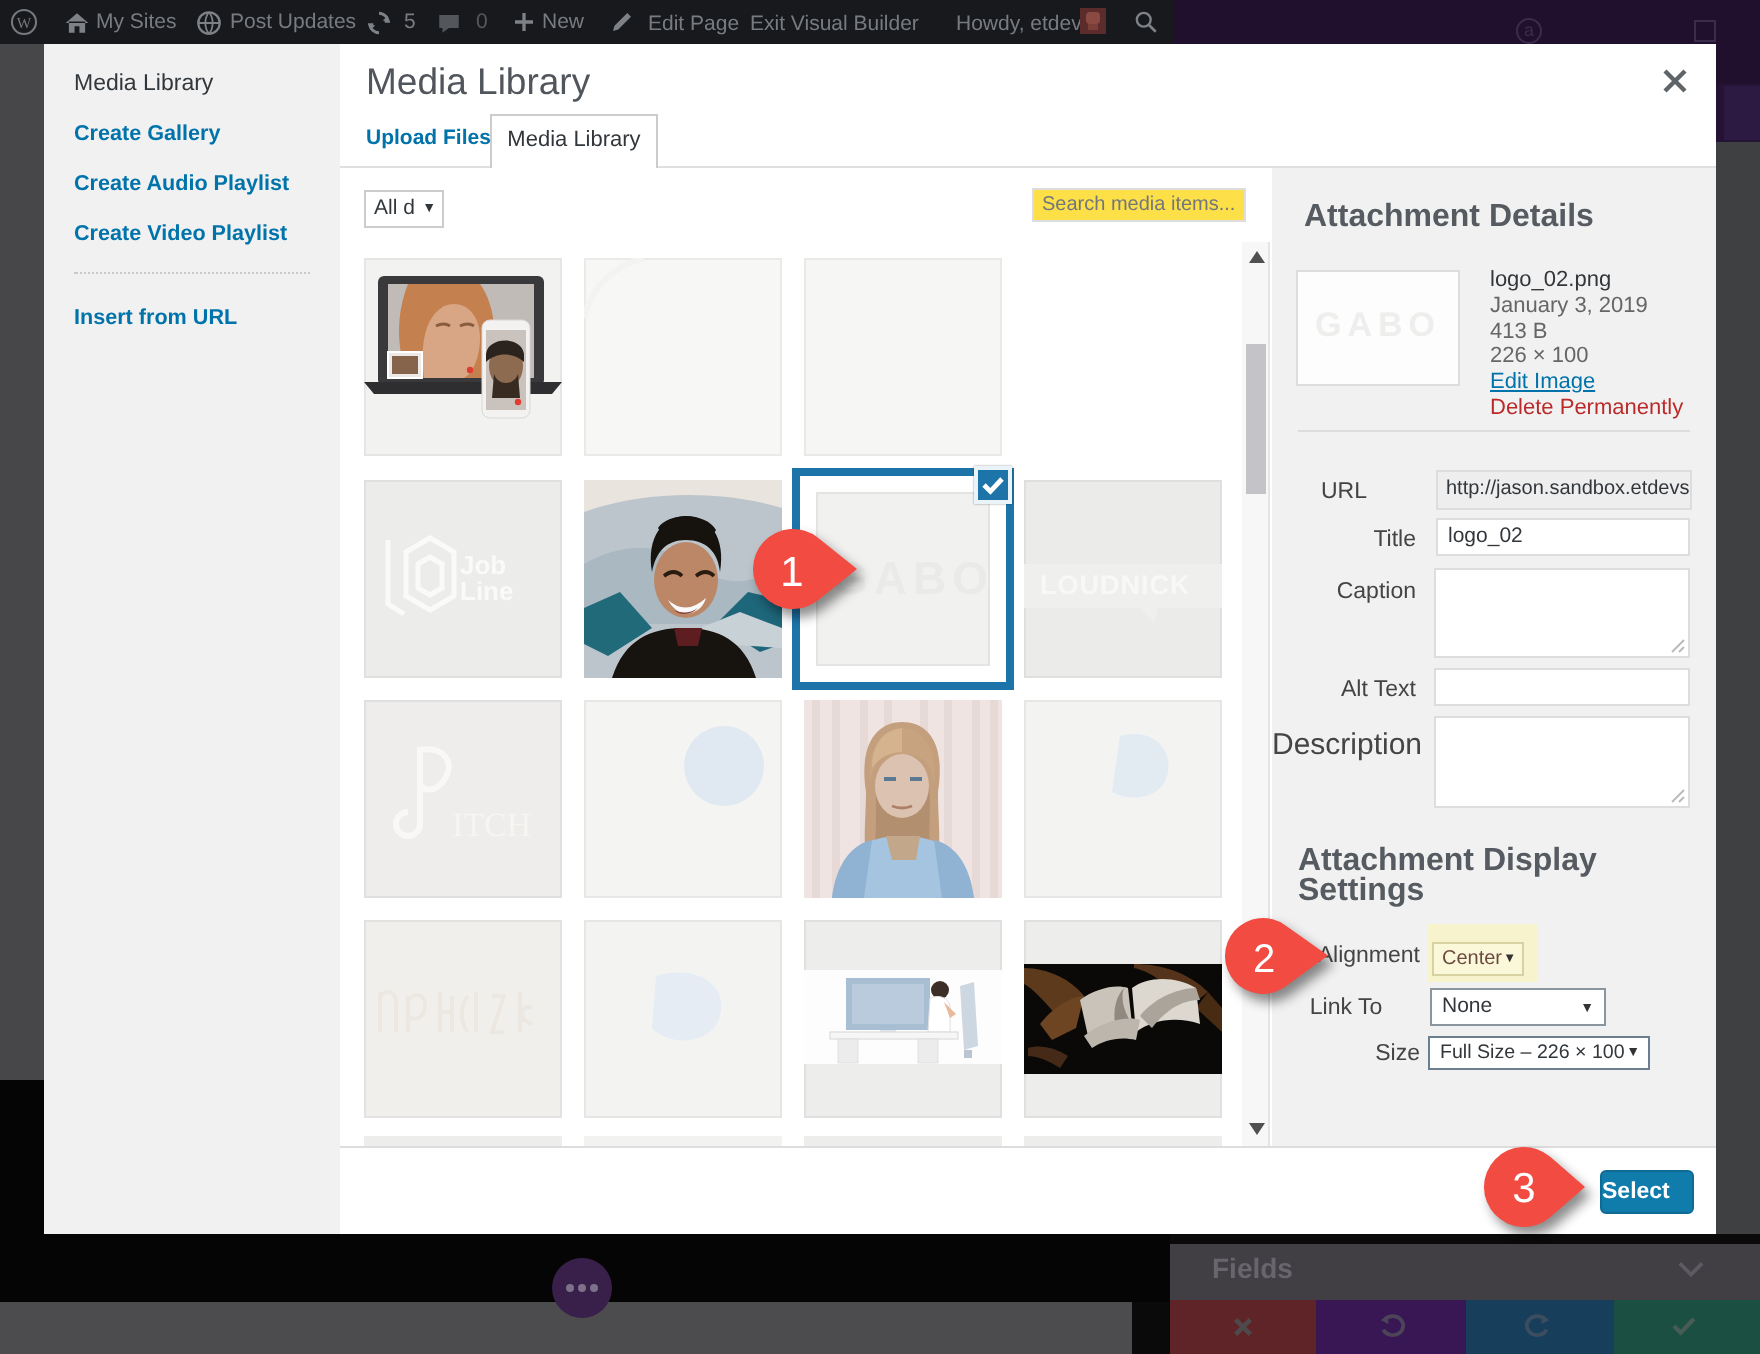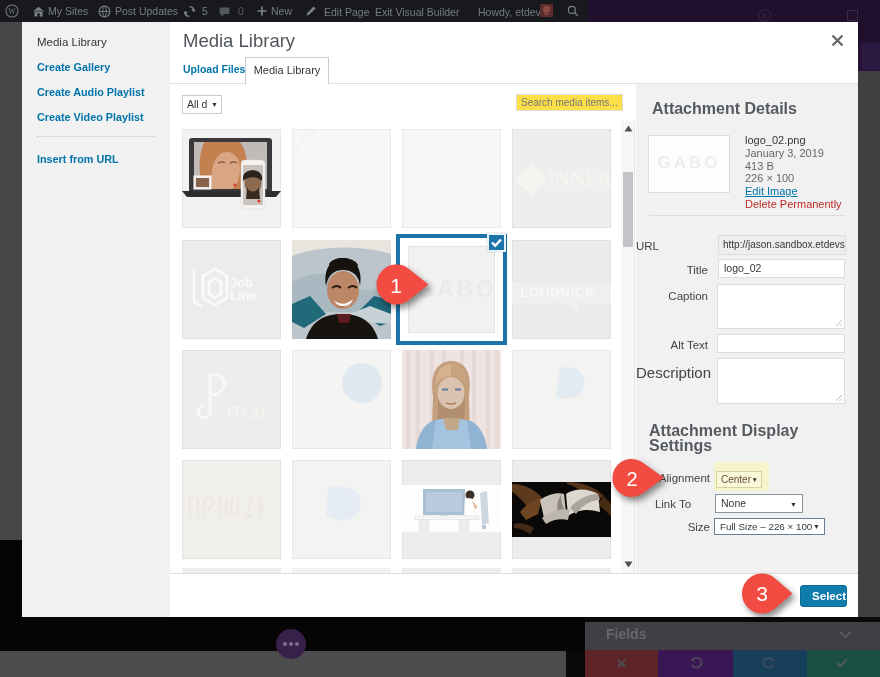--- a/index.html
+++ b/index.html
@@ -151,31 +151,20 @@
         <path d="M65 58 C67 64 75 64 77 58 L78 70 L64 70 Z" fill="#382c22"></path>
         <circle cx="77" cy="72" r="1.6" fill="#e03c31"></circle>
       </svg>
     </div>
     <div class="abs cell" style="left:270px;top:107px;background:#f7f7f6;">
       <svg width="99" height="99" viewBox="0 0 99 99">
           <path d="M0 30 A40 40 0 0 1 30 0" fill="none" stroke="#f3f3f1" stroke-width="3"></path>
         </svg>
     </div>
     <div class="abs cell" style="left:380px;top:107px;background:#f6f6f5;"></div>
-    <div class="abs cell" style="left:490px;top:107px;background:#efeeec;">
-      <svg width="99" height="99" viewBox="0 0 99 99">
-        <g fill="#f6f5f2">
-            <rect x="14" y="37" width="11" height="11" transform="rotate(45 19.5 42.5)"></rect>
-            <rect x="14" y="53" width="11" height="11" transform="rotate(45 19.5 58.5)"></rect>
-            <rect x="6" y="45" width="11" height="11" transform="rotate(45 11.5 50.5)"></rect>
-            <rect x="22" y="45" width="11" height="11" transform="rotate(45 27.5 50.5)"></rect>
-          </g>
-        <text x="36" y="57" font-size="21" fill="#f6f5f2" font-family="Liberation Serif">INNER</text>
-      </svg>
-    </div>
 
     <div class="abs cell" style="left:160px;top:218px;background:#ececeb;">
       <svg width="99" height="99" viewBox="0 0 99 99">
         <g fill="none" stroke="#fafaf9" stroke-width="2.5">
           <path d="M21 36 L33 29 L45 36 L45 58 L33 65 L21 58 Z"></path>
           <path d="M27 42 L33 38.5 L39 42 L39 54 L33 57.5 L27 54 Z"></path>
           <path d="M12 30 L12 62 L20 67"></path>
         </g>
         <text x="48" y="47" font-size="13" font-weight="bold" fill="#fafaf9" font-family="Liberation Sans">Job</text>
         <text x="48" y="60" font-size="13" font-weight="bold" fill="#fafaf9" font-family="Liberation Sans">Line</text>
@@ -318,21 +307,21 @@
       <div style="margin-top:17px;font-size:17px;font-weight:bold;letter-spacing:3px;color:#eeeeec;">GABO</div>
     </div>
     <div class="abs" style="left:109px;top:50px;font-size:11px;color:#32373c;">logo_02.png</div>
     <div class="abs" style="left:109px;top:63px;font-size:11px;color:#666;">January 3, 2019</div>
     <div class="abs" style="left:109px;top:76px;font-size:11px;color:#666;">413 B</div>
     <div class="abs" style="left:109px;top:88px;font-size:11px;color:#666;">226 × 100</div>
     <div class="abs" style="left:109px;top:101px;font-size:11px;color:#0073aa;text-decoration:underline;">Edit Image</div>
     <div class="abs" style="left:109px;top:114px;font-size:11px;color:#bb2a2a;">Delete Permanently</div>
     <div class="abs" style="left:13px;top:131px;width:196px;border-top:1px solid #ddd;"></div>
 
-    <div class="abs" style="left:0;top:156px;width:72px;text-align:left;font-size:11.5px;color:#444;">URL</div>
+    <div class="abs" style="left:0;top:156px;width:72px;text-align:center;font-size:11.5px;color:#444;">URL</div>
     <div class="abs" style="left:82px;top:151px;width:128px;height:20px;background:#eee;border:1px solid #ddd;font-size:10px;color:#32373c;line-height:18px;overflow:hidden;white-space:nowrap;"><span style="padding-left:4px;">http://jason.sandbox.etdevs.c</span></div>
     <div class="abs" style="left:0;top:180px;width:72px;text-align:right;font-size:11.5px;color:#444;">Title</div>
     <div class="abs" style="left:82px;top:175px;width:127px;height:19px;background:#fff;border:1px solid #ddd;font-size:10.5px;color:#32373c;line-height:17px;"><span style="padding-left:5px;">logo_02</span></div>
     <div class="abs" style="left:0;top:206px;width:72px;text-align:right;font-size:11.5px;color:#444;">Caption</div>
     <div class="abs" style="left:81px;top:200px;width:128px;height:45px;background:#fff;border:1px solid #ddd;">
       <svg class="abs" style="right:1px;bottom:1px;" width="8" height="8" viewBox="0 0 8 8">
           <path d="M7 1 L1 7 M7 4.5 L4.5 7" stroke="#bbb" stroke-width="1"></path>
         </svg>
     </div>
     <div class="abs" style="left:0;top:255px;width:72px;text-align:right;font-size:11.5px;color:#444;">Alt Text</div>
@@ -348,21 +337,21 @@
     <div class="abs" style="left:0;top:388px;width:74px;text-align:right;font-size:11.5px;color:#444;">Alignment</div>
     <div class="abs" style="left:78px;top:378px;width:55px;height:29px;background:#f7f3cc;"></div>
     <div class="abs" style="left:80px;top:387px;width:46px;height:17px;background:#fbf8d9;border:1px solid #d8d2a2;font-size:10px;color:#6b4a42;line-height:15px;"><span style="padding-left:4px;">Center</span><span style="position:absolute;right:3px;top:0;font-size:6.5px;color:#333;">▼</span></div>
     <div class="abs" style="left:0;top:414px;width:74px;text-align:center;font-size:11.5px;color:#444;">Link To</div>
     <div class="abs" style="left:79px;top:410px;width:88px;height:19px;background:#fff;border:1px solid #8b959e;font-size:10.5px;color:#32373c;line-height:17px;"><span style="padding-left:5px;">None</span><span style="position:absolute;right:5px;top:1px;font-size:7px;color:#333;">▼</span></div>
     <div class="abs" style="left:0;top:437px;width:74px;text-align:right;font-size:11.5px;color:#444;">Size</div>
     <div class="abs" style="left:78px;top:434px;width:111px;height:17px;background:#fff;border:1px solid #6b7f91;font-size:9.8px;color:#32373c;line-height:15px;white-space:nowrap;"><span style="padding-left:5px;">Full Size – 226 × 100</span><span style="position:absolute;right:4px;top:0;font-size:7px;color:#333;">▼</span></div>
   </div>
 
   <div class="abs" style="left:148px;top:551px;width:688px;height:44px;background:#fff;border-top:1px solid #ddd;"></div>
-  <div class="abs" style="left:778px;top:563px;width:47px;height:22px;background:#0f7cab;border:1px solid #0f6a94;border-radius:3px;color:#fff;font-size:11.5px;font-weight:bold;text-align:right;line-height:20px;">Select</div>
+  <div class="abs" style="left:778px;top:563px;width:47px;height:22px;background:#0f7cab;border:1px solid #0f6a94;border-radius:3px;color:#fff;font-size:11.5px;font-weight:bold;text-align:left;line-height:20px;">Select</div>
 </div>
 
 <svg class="abs" style="left:370px;top:258px;filter:drop-shadow(3px 4px 3px rgba(0,0,0,0.45));" width="66" height="54" viewBox="0 0 66 54">
   <path d="M58.5 26.5 L39 10.9 A20 20 0 1 0 39 42.1 Z" fill="#f24b42"></path>
   <text x="26" y="35" font-size="21" fill="#fff" font-family="Liberation Sans" text-anchor="middle">1</text>
 </svg>
 <svg class="abs" style="left:607px;top:453px;filter:drop-shadow(3px 4px 3px rgba(0,0,0,0.45));" width="64" height="52" viewBox="0 0 64 52">
   <path d="M57 24.7 L35.6 9.6 A19 19 0 1 0 35.6 40.4 Z" fill="#f24b42"></path>
   <text x="25" y="33" font-size="20" fill="#fff" font-family="Liberation Sans" text-anchor="middle">2</text>
 </svg>

